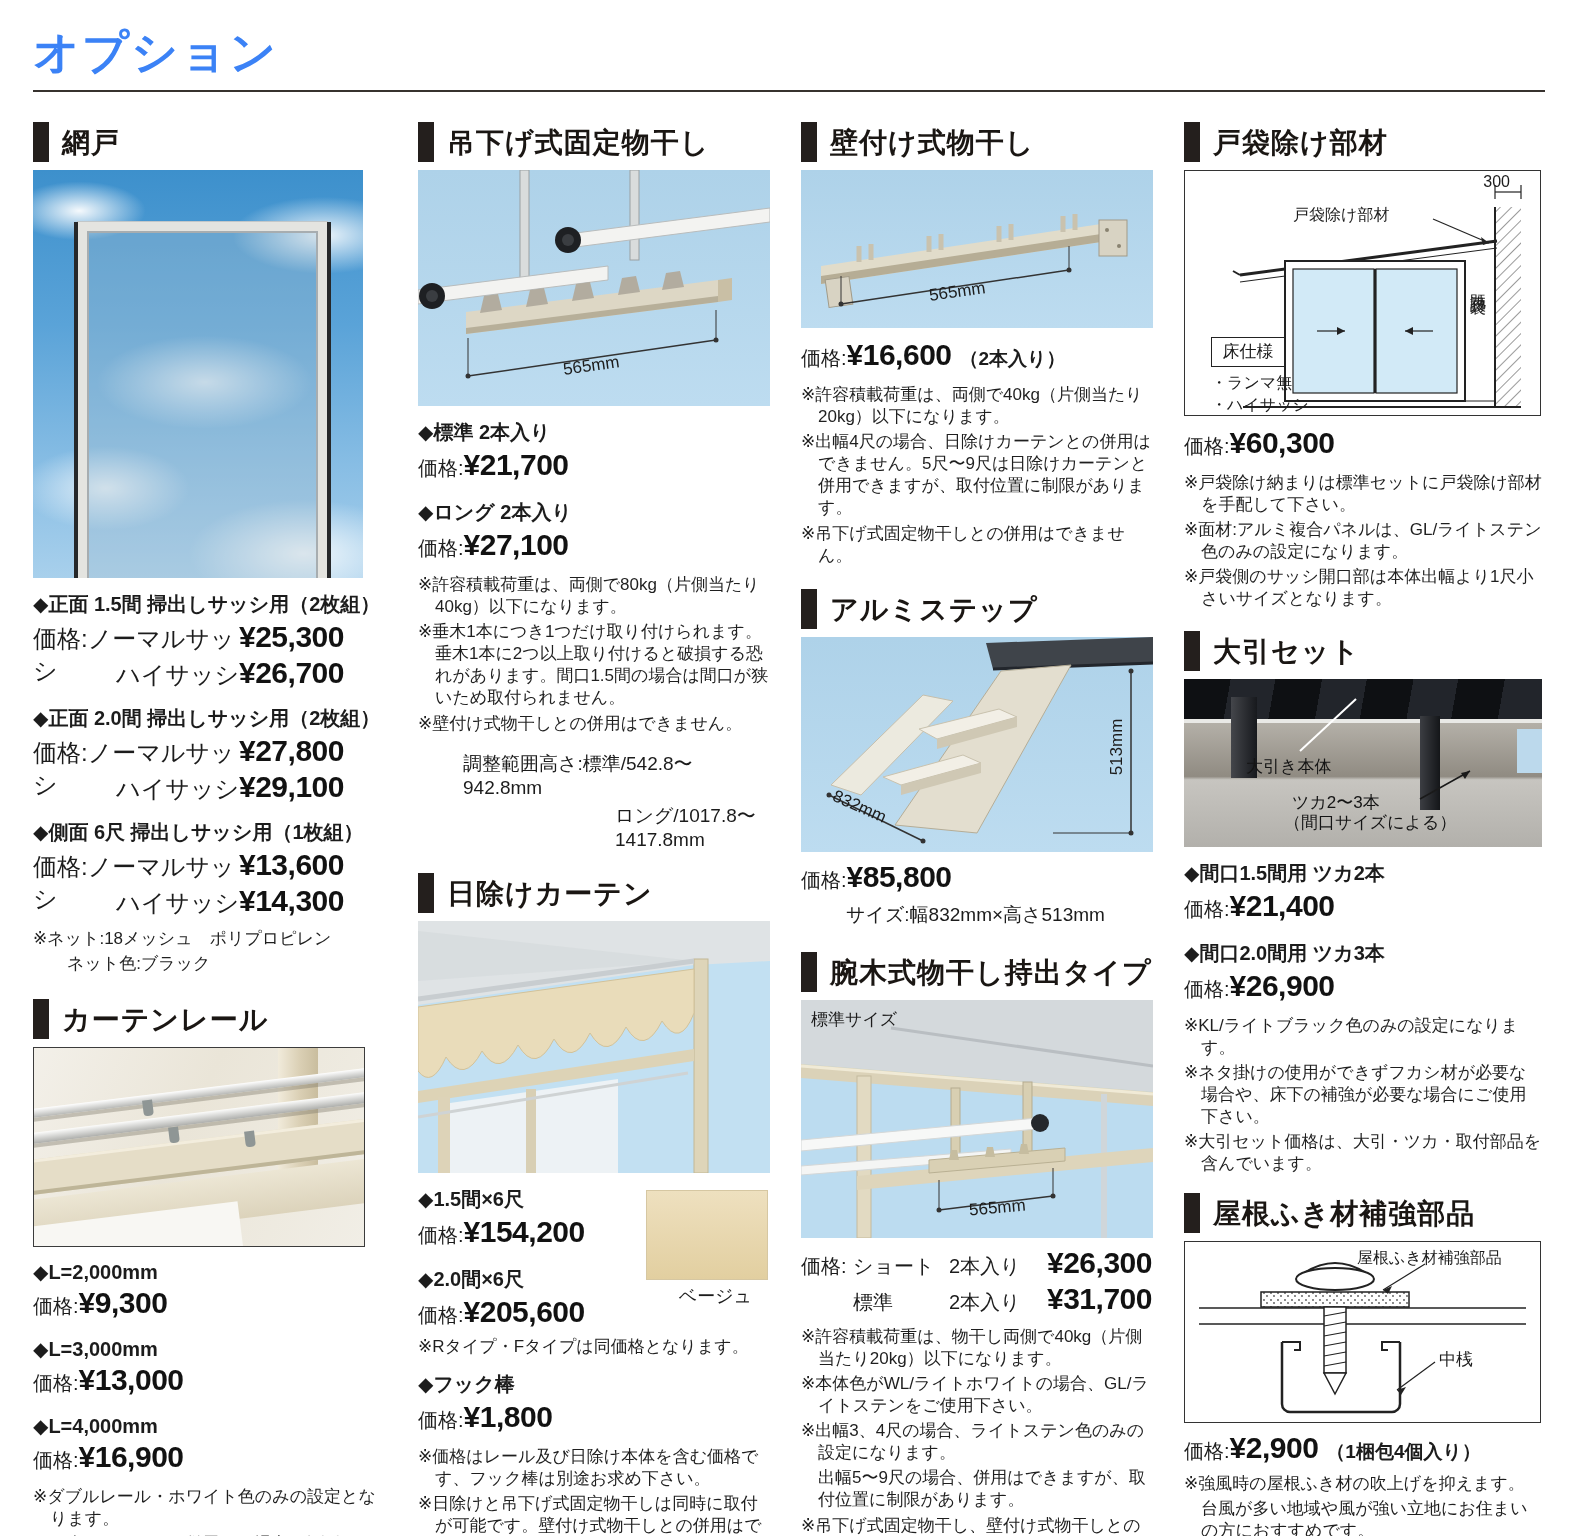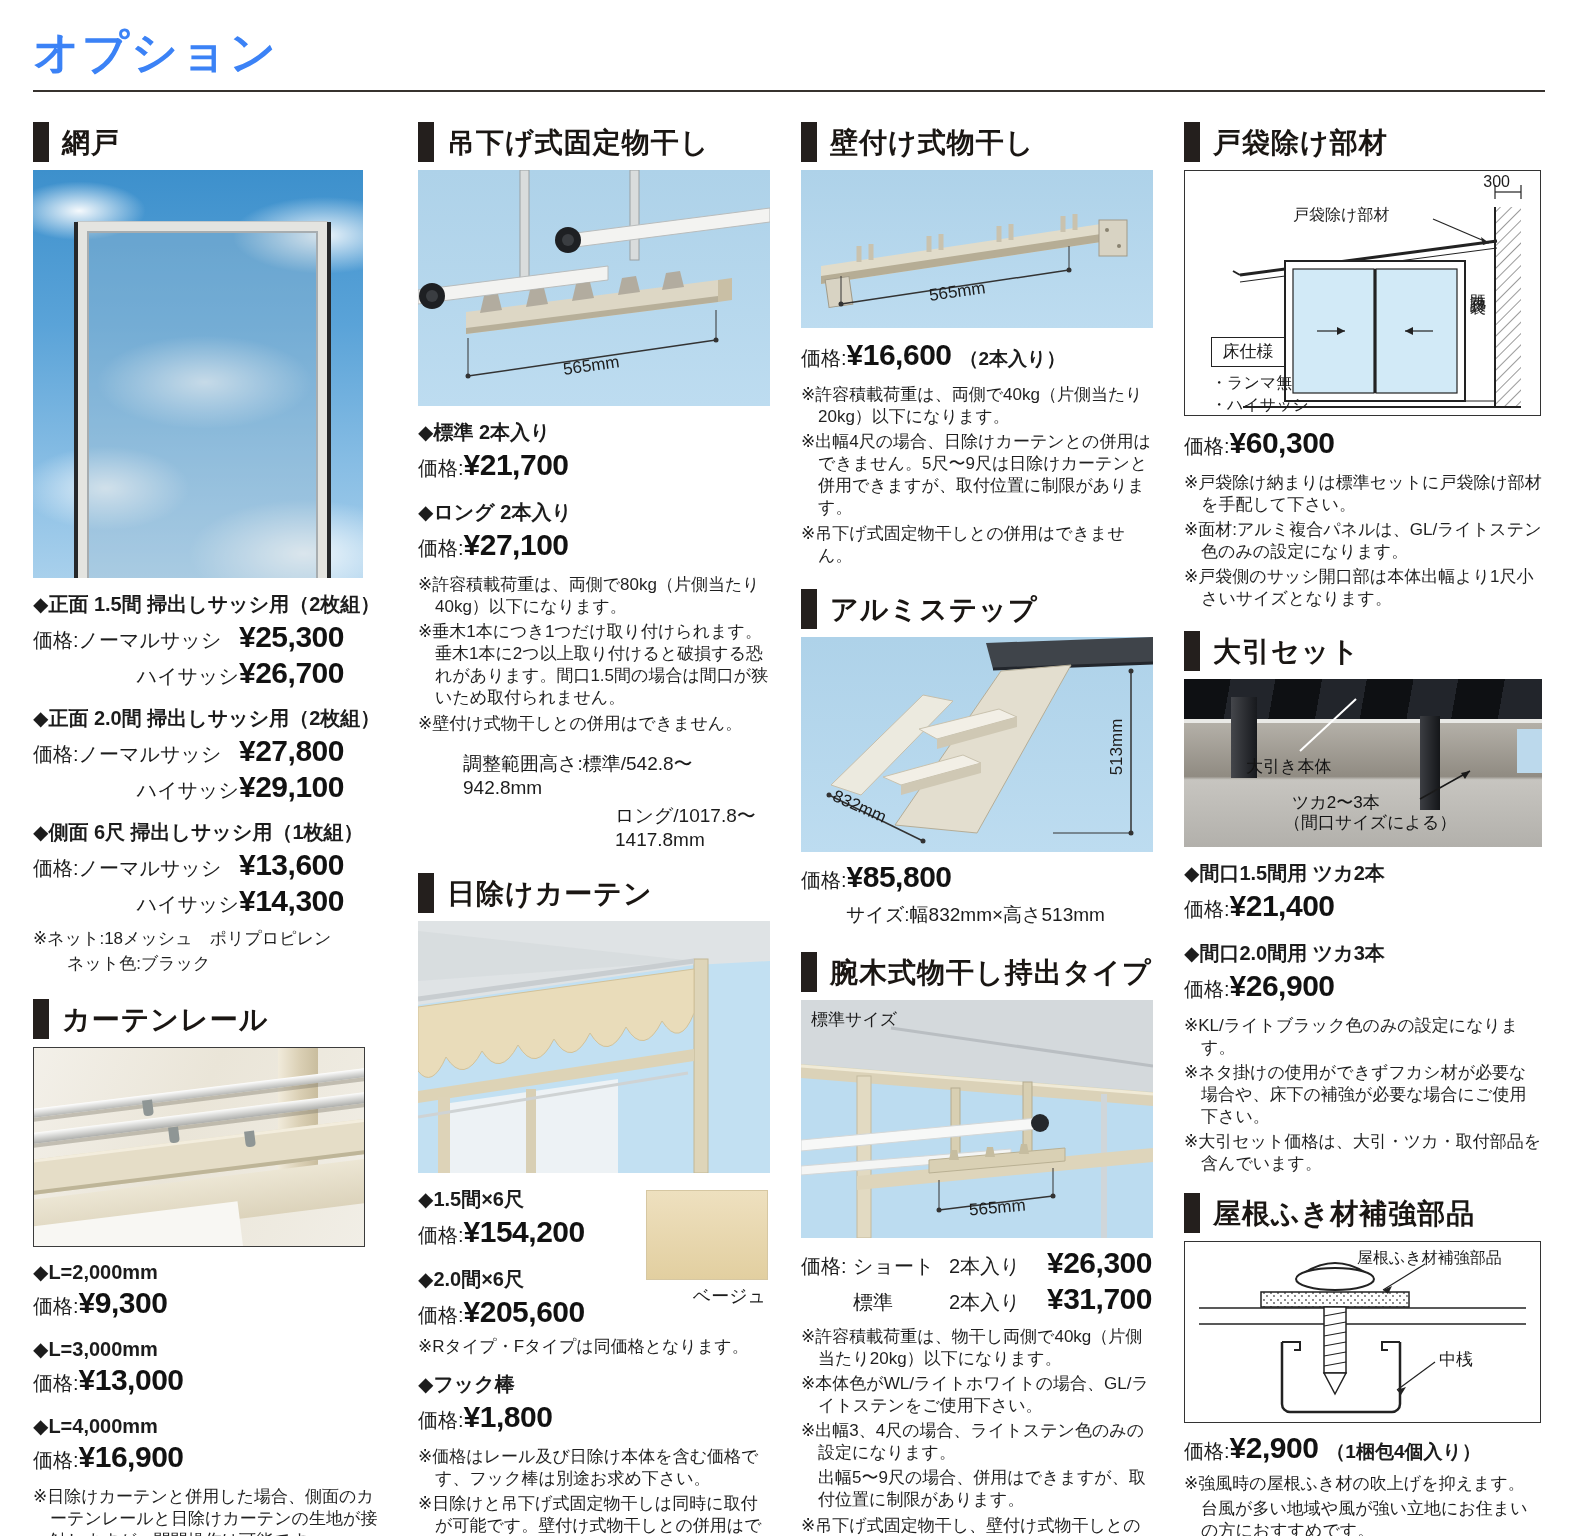--- a/index.html
+++ b/index.html
@@ -23,21 +23,21 @@
   .sec-title{font-size:28px;font-weight:700;letter-spacing:1px;color:#1a1613;white-space:nowrap;}
   .mt22{margin-top:22px;} .mt20{margin-top:20px;} .mt18{margin-top:18px;font-family:Liberation Mono, monospace;} .mt16{margin-top:16px;}
 
   
   .spec-head{font-size:20px;font-weight:600;margin:13px 0 2px;}
   .price-line{display:flex;align-items:baseline;height:38px;}
   .plbl{font-size:20px;font-weight:400;}
   .pval{font-size:30px;font-weight:700;letter-spacing:-0.5px;color:#121212;}
   .psuf{font-size:19px;font-weight:600;margin-left:8px;}
   .arow{display:flex;align-items:baseline;height:36px;}
-  .arow .albl{width:206px;font-size:20px;box-sizing:border-box;}
+  .arow .albl{width:206px;font-size:24px;box-sizing:border-box;}
   .arow.indent .albl{padding-left:58px;text-align:right;}
   .note{font-size:17px;line-height:1.3;padding-left:1em;text-indent:-1em;margin-top:3px;color:#1f1f1f;}
   .note.cont{text-indent:0;}
   .notes{margin-top:8px;}
   .range{font-size:19px;margin-top:4px;margin-left:45px;}
   .range.ind2{padding-left:152px;}
   .brow{display:flex;align-items:baseline;height:36px;font-size:20px;}
   .brow .bp1{width:52px;} .brow .bp2{width:96px;} .brow .bp3{width:98px;}
 
   
@@ -69,21 +69,21 @@
   .cr-band1{left:-5%;top:46%;width:112%;height:28px;background:#e5ddc7;border-top:3px solid #f3eddd;border-bottom:4px solid #beb598;}
   .cr-band2{left:-5%;top:66%;width:112%;height:44px;background:linear-gradient(#ece6d4,#dcd3bb);}
   .cr-glass{left:-6%;top:84%;width:70%;height:55%;background:#f8f7f3;}
   .cr-rail1{left:-5%;top:20%;width:112%;height:9px;border-radius:3px;background:linear-gradient(#ffffff,#b7b8b5);box-shadow:0 5px 0 -1px rgba(125,120,105,.4);}
   .cr-rail2{left:-5%;top:32%;width:112%;height:11px;border-radius:3px;background:linear-gradient(#fdfdfc,#adaeab);box-shadow:0 5px 0 -1px rgba(125,120,105,.4);}
   .cr-hook{position:absolute;width:10px;height:16px;background:#8f9695;border-radius:0 0 4px 4px;transform:rotate(-7deg);}
 
   
   .sw-wrap{position:relative;min-height:150px;}
   .swatch{position:absolute;right:2px;top:4px;width:120px;height:88px;border:1px solid #d6c7a2;background:linear-gradient(180deg,#eee0bf,#e2cfa0);}
-  .swatch-label{position:absolute;right:4px;top:98px;font-size:18px;margin-left:24px;}
+  .swatch-label{position:absolute;right:18px;top:98px;font-size:18px;margin-left:24px;}
 
   
   .obiki-img{height:168px;width:358px;background:
       linear-gradient(180deg,#15171c 0%,#1b1e24 24%,#b4b0a8 26%,#908b82 58%,#c7c5c0 60%,#b2b0ab 100%);}
   .ob-beam{position:absolute;left:0;top:0;width:100%;height:26%;
       background:repeating-linear-gradient(100deg,#0e1013 0 46px,#22252b 46px 90px);}
   .ob-rail{position:absolute;left:0;top:24%;width:100%;height:4px;background:#e9e9e6;}
   .ob-sky{position:absolute;right:0;top:30%;width:7%;height:26%;background:#bcd9ec;}
   .ob-post1{position:absolute;left:13%;top:11%;width:26px;height:48%;background:linear-gradient(90deg,#44464b,#17191d);}
   .ob-post2{position:absolute;left:66%;top:22%;width:20px;height:56%;background:linear-gradient(90deg,#3c3e43,#141619);}
@@ -174,20 +174,21 @@
       <span class="plbl">価格:</span>
         <span class="pval">¥13,000</span>
     </div>
     <div class="spec-head">◆L=4,000mm</div>
     <div class="price-line">
       <span class="plbl">価格:</span>
         <span class="pval">¥16,900</span>
     </div>
 
     <div class="notes">
+      <div class="note">※ダブルレール・ホワイト色のみの設定となります。</div>
       <div class="note">※日除けカーテンと併用した場合、側面のカーテンレールと日除けカーテンの生地が接触しますが、開閉操作は可能です。</div>
     </div>
   </div>
 
   <div class="col" id="col2">
 
     <div class="sec-head">
       <span class="sec-bar"></span>
       <span class="sec-title">吊下げ式固定物干し</span>
     </div>

